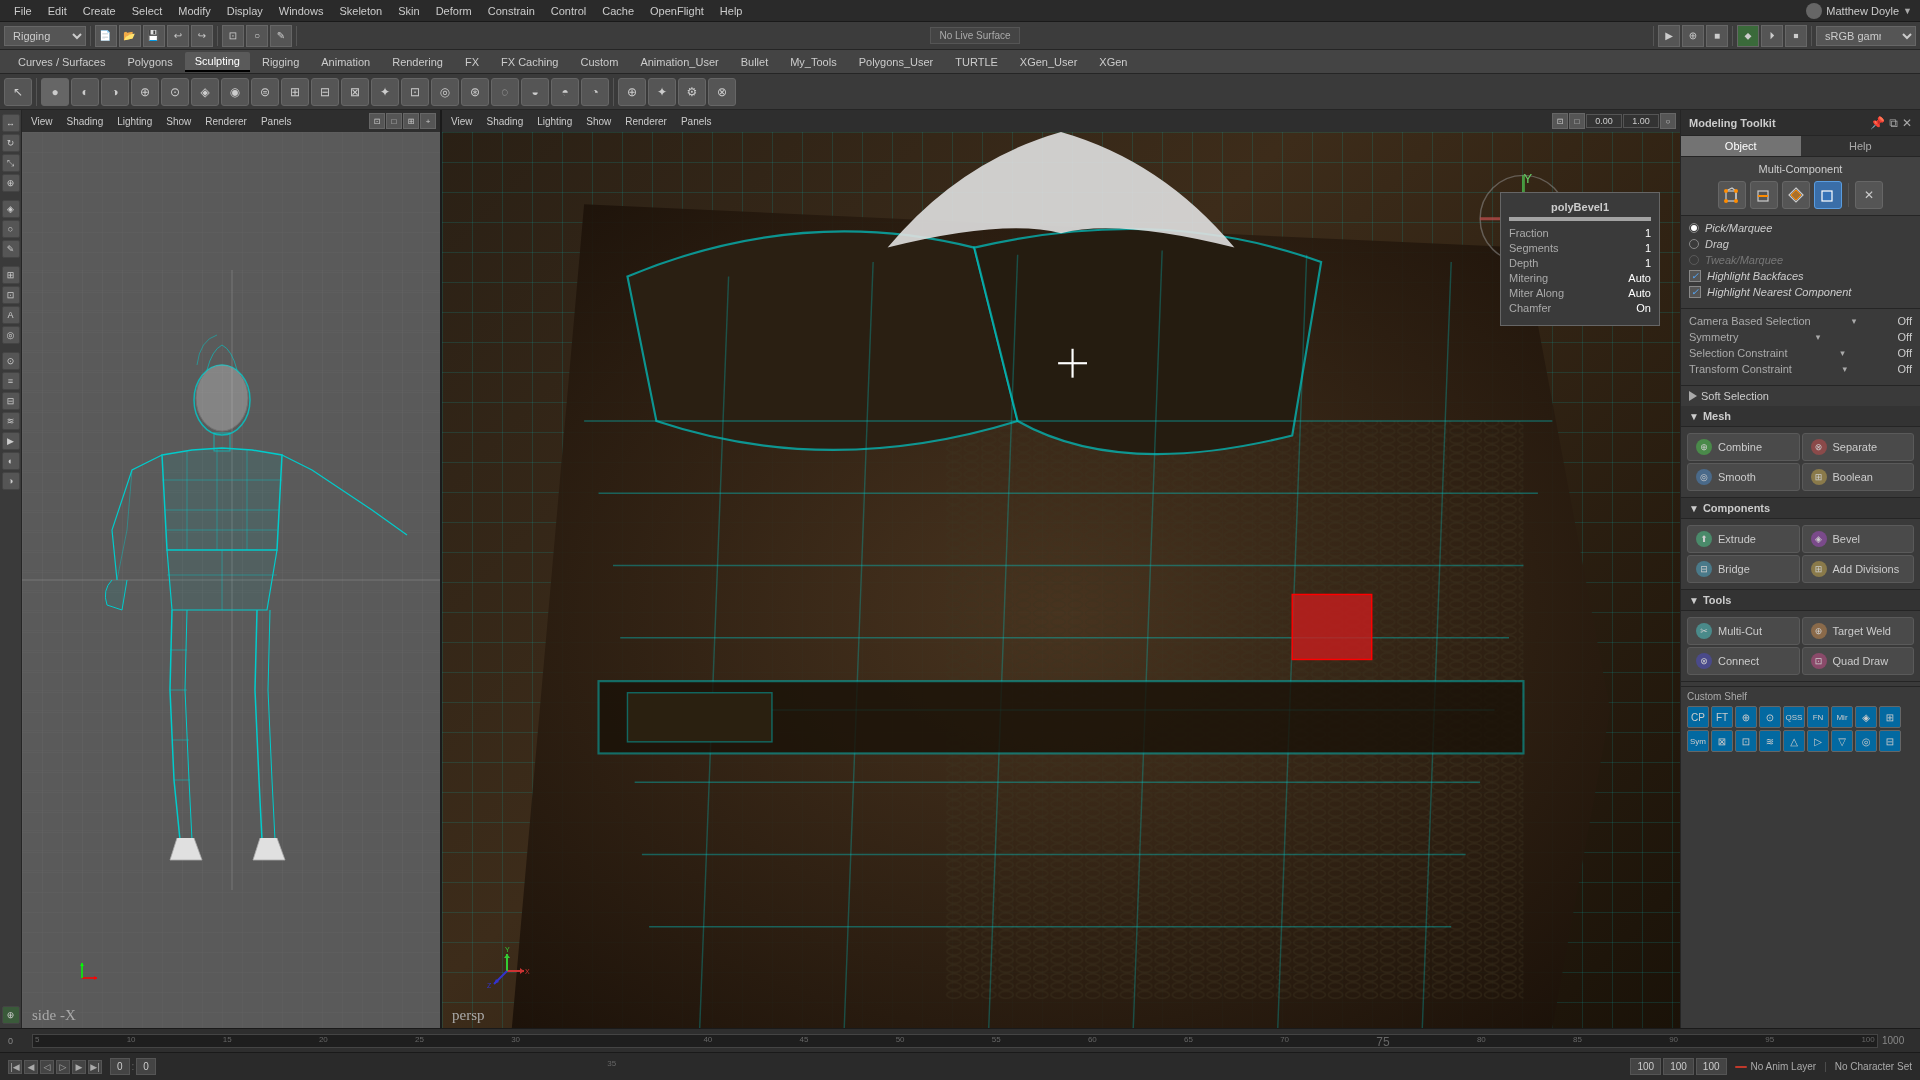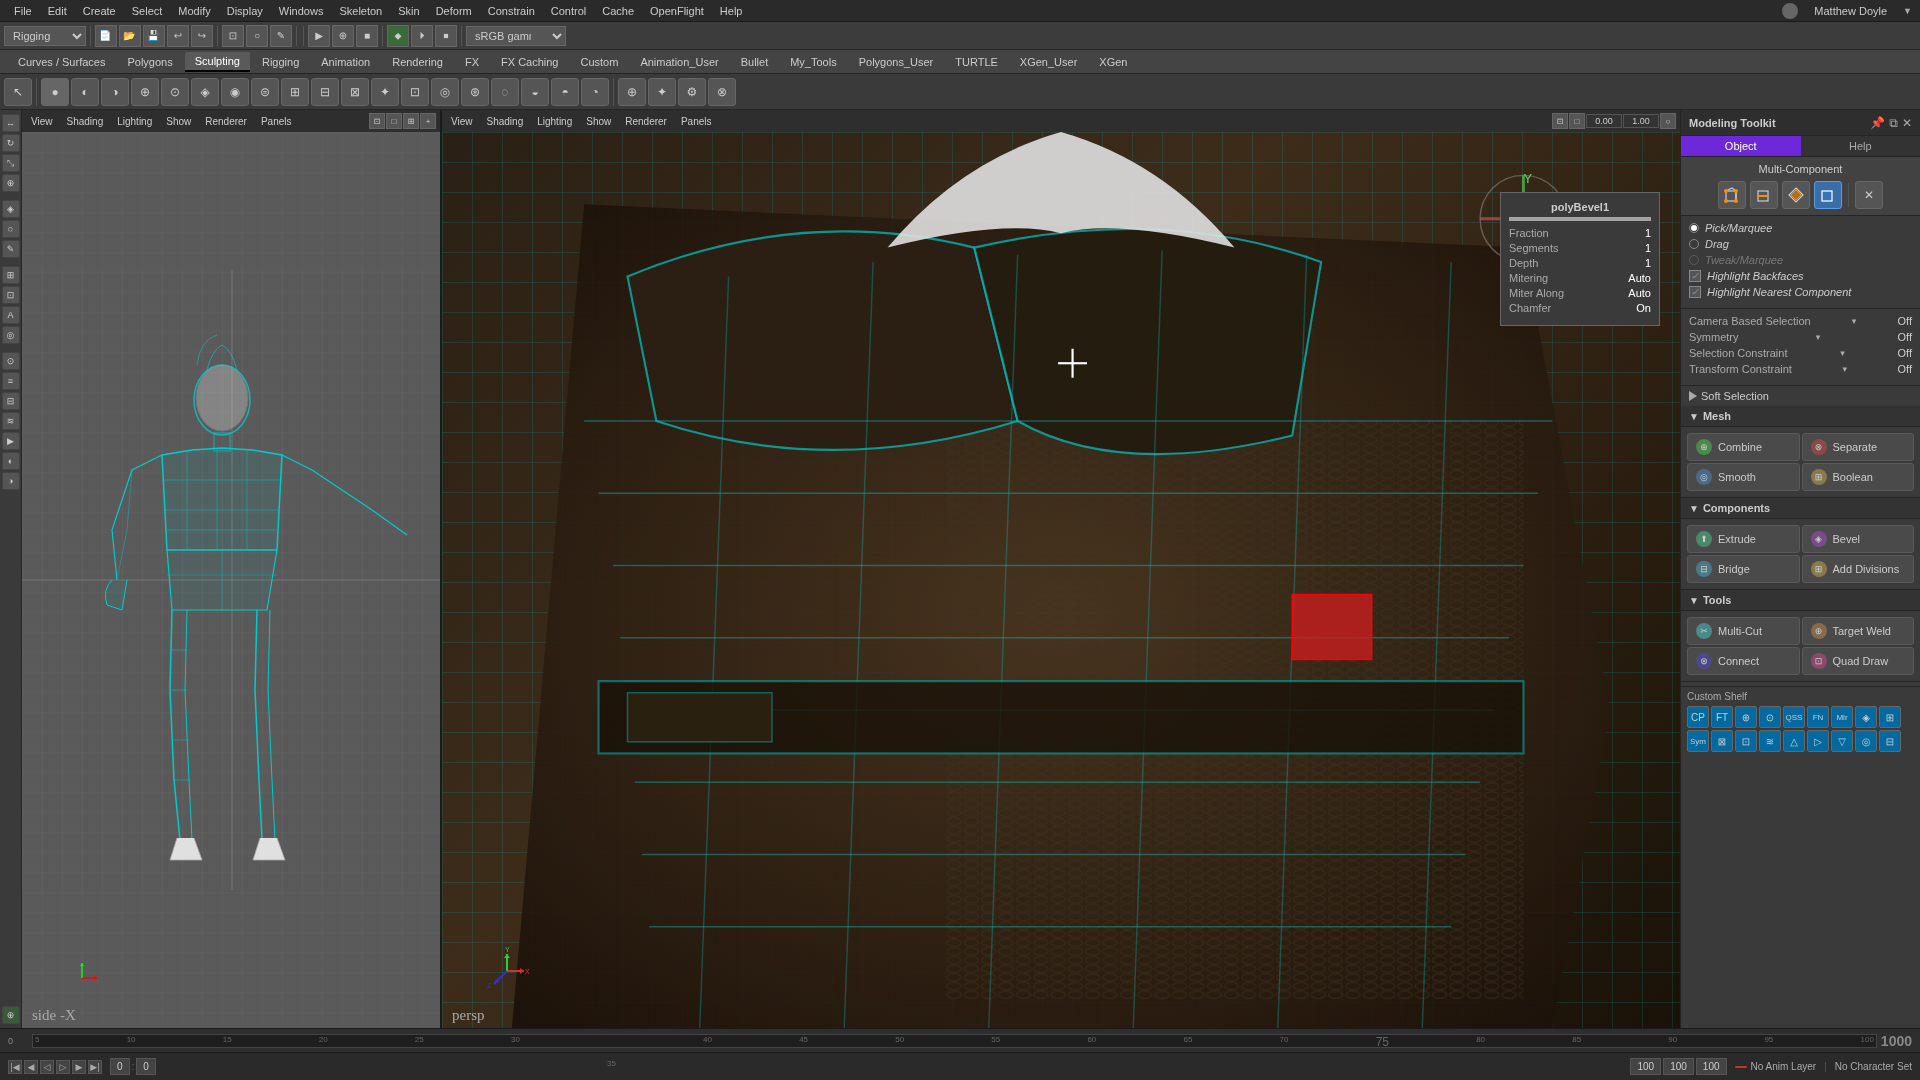--- a/index.html
+++ b/index.html
@@ -19,21 +19,21 @@
     .menu-item {
       color: #cccccc;
       font-size: 11px;
       padding: 2px 6px;
       cursor: pointer;
     }
     .menu-spacer { flex: 1; }
     .user-info {
       display: flex;
       align-items: center;
-      gap: 16px;
+      gap: 4px;
       color: #cccccc;
       font-size: 11px;
     }
     .user-avatar {
       width: 16px; height: 16px;
       background: #666;
       border-radius: 50%;
     }
 
     
@@ -280,21 +280,21 @@
       border-bottom: 1px solid #252525;
     }
     .panel-tab {
       flex: 1;
       text-align: center;
       padding: 4px;
       font-size: 11px;
       cursor: pointer;
       color: #aaa;
     }
-    .panel-tab.active { background: #6d28d9; color: #fff; }
+    .panel-tab.active { background: #737373; color: #fff; }
 
     
     #multi-component-bar {
       background: #424242;
       padding: 6px 8px;
       text-align: center;
       border-bottom: 1px solid #252525;
     }
     .multi-component-label {
       font-size: 11px;
@@ -553,20 +553,23 @@
   <div class="toolbar-btn">📄</div>
   <div class="toolbar-btn">📂</div>
   <div class="toolbar-btn">💾</div>
   <div class="toolbar-btn">↩</div>
   <div class="toolbar-btn">↪</div>
   <div class="toolbar-separator"></div>
   <div class="toolbar-btn">⊡</div>
   <div class="toolbar-btn">○</div>
   <div class="toolbar-btn">✎</div>
   <div class="toolbar-separator"></div>
+  <div style="flex:1; display:flex; align-items:center; justify-content:center; gap:4px;">
+    <span style="background:#444;border:1px solid #555;padding:2px 8px;font-size:10px;color:#aaa;">No Live Surface</span>
+  </div>
   <div class="toolbar-separator"></div>
   <div class="toolbar-btn">▶</div>
   <div class="toolbar-btn">⊕</div>
   <div class="toolbar-btn">■</div>
   <div class="toolbar-separator"></div>
   <div style="display:flex;align-items:center;gap:2px;">
     <div class="toolbar-btn" style="background:#3a6a3a;">⬥</div>
     <div class="toolbar-btn">⏵</div>
     <div class="toolbar-btn">⏹</div>
   </div>
@@ -1096,21 +1099,21 @@
       <span style="font-size:8px;color:#666;">65</span>
       <span style="font-size:8px;color:#666;">70</span>
       <span style="font-size:12px;color:#666;">75</span>
       <span style="font-size:8px;color:#666;">80</span>
       <span style="font-size:8px;color:#666;">85</span>
       <span style="font-size:8px;color:#666;">90</span>
       <span style="font-size:8px;color:#666;">95</span>
       <span style="font-size:8px;color:#666;">100</span>
     </div>
   </div>
-  <span style="font-size:14px;color:#888;min-width:30px;font-weight:bold;">1000</span>
+  <span style="font-size:10px;color:#888;min-width:30px;">1000</span>
 </div>
 
 <div id="status-bar">
 
   <div style="display:flex;gap:2px;align-items:center;">
     <div style="width:14px;height:14px;background:#444;border:1px solid #555;display:flex;align-items:center;justify-content:center;cursor:pointer;font-size:9px;">|◀</div>
     <div style="width:14px;height:14px;background:#444;border:1px solid #555;display:flex;align-items:center;justify-content:center;cursor:pointer;font-size:9px;">◀</div>
     <div style="width:14px;height:14px;background:#444;border:1px solid #555;display:flex;align-items:center;justify-content:center;cursor:pointer;font-size:9px;">◁</div>
     <div style="width:14px;height:14px;background:#444;border:1px solid #555;display:flex;align-items:center;justify-content:center;cursor:pointer;font-size:9px;">▷</div>
     <div style="width:14px;height:14px;background:#444;border:1px solid #555;display:flex;align-items:center;justify-content:center;cursor:pointer;font-size:9px;">▶</div>

